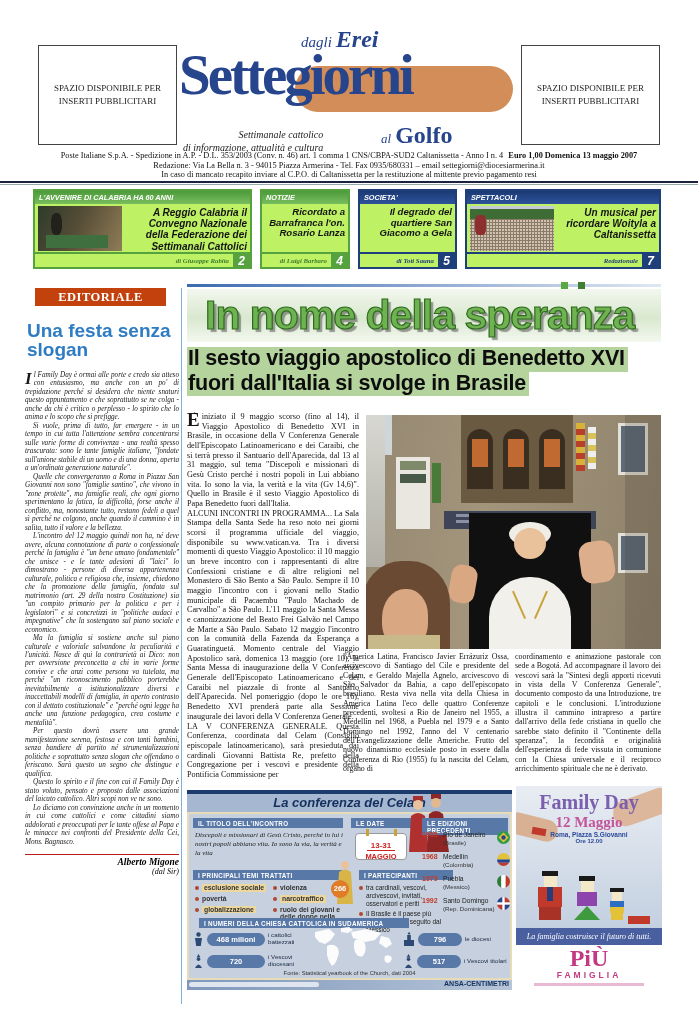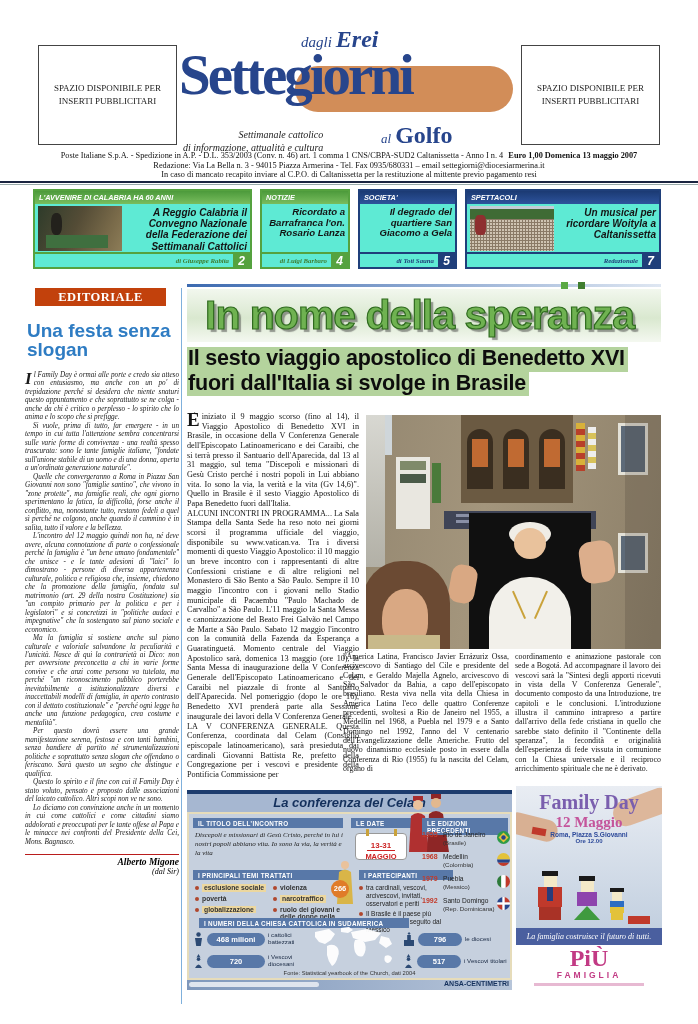--- a/index.html
+++ b/index.html
@@ -20,21 +20,21 @@
   .al-golfo { position:absolute; top:92px; left:198px; color:#27458c; white-space:nowrap; }
   .al-golfo .sm { font-size:13px; font-style:italic; }
   .al-golfo .bg { font-size:24px; font-weight:bold; }
   .mast-info { position:absolute; top:151px; left:0; width:698px; text-align:center; color:#111; }
   .mast-info div { font-size:8.3px; line-height:1.15; }
   .mast-info .b { font-weight:bold; margin-left:3px; }
   .mast-rule { position:absolute; top:181px; left:0; width:698px; border-top:2px solid #1a2440; border-bottom:1px solid #9aa; height:4px; }
 
   
   .teasers { position:absolute; top:189px; left:33px; display:flex; gap:8px; }
-  .teaser { position:relative; height:80px; background:#5eead4; }
+  .teaser { position:relative; height:80px; background:#bef264; }
   .t-green { border:2px solid #55a23f; }
   .t-blue  { border:2px solid #1f3f7a; }
   .t-tab { height:13px; color:#fff; font-family:"Liberation Sans",sans-serif; font-weight:bold; font-style:italic; font-size:7.3px; padding:2px 3px 0 4px; white-space:nowrap; overflow:hidden; }
   .t-green .t-tab { background:linear-gradient(180deg,#4c9a3b,#79bd5e); }
   .t-blue  .t-tab { background:linear-gradient(180deg,#1b3a73,#2d539c); }
   .t-body { display:flex; padding:2px 3px; height:48px; }
   .t-photo { width:84px; height:45px; margin-right:3px; flex:none; }
   .t-title { flex:1; font-family:"Liberation Sans",sans-serif; font-style:italic; font-weight:bold; font-size:10px; line-height:1.12; text-align:right; color:#141414; padding-top:1px; }
   .t-foot { position:absolute; bottom:0; left:0; right:0; height:15px; display:flex; }
   .t-green .t-foot { border-top:2px solid #55a23f; }

